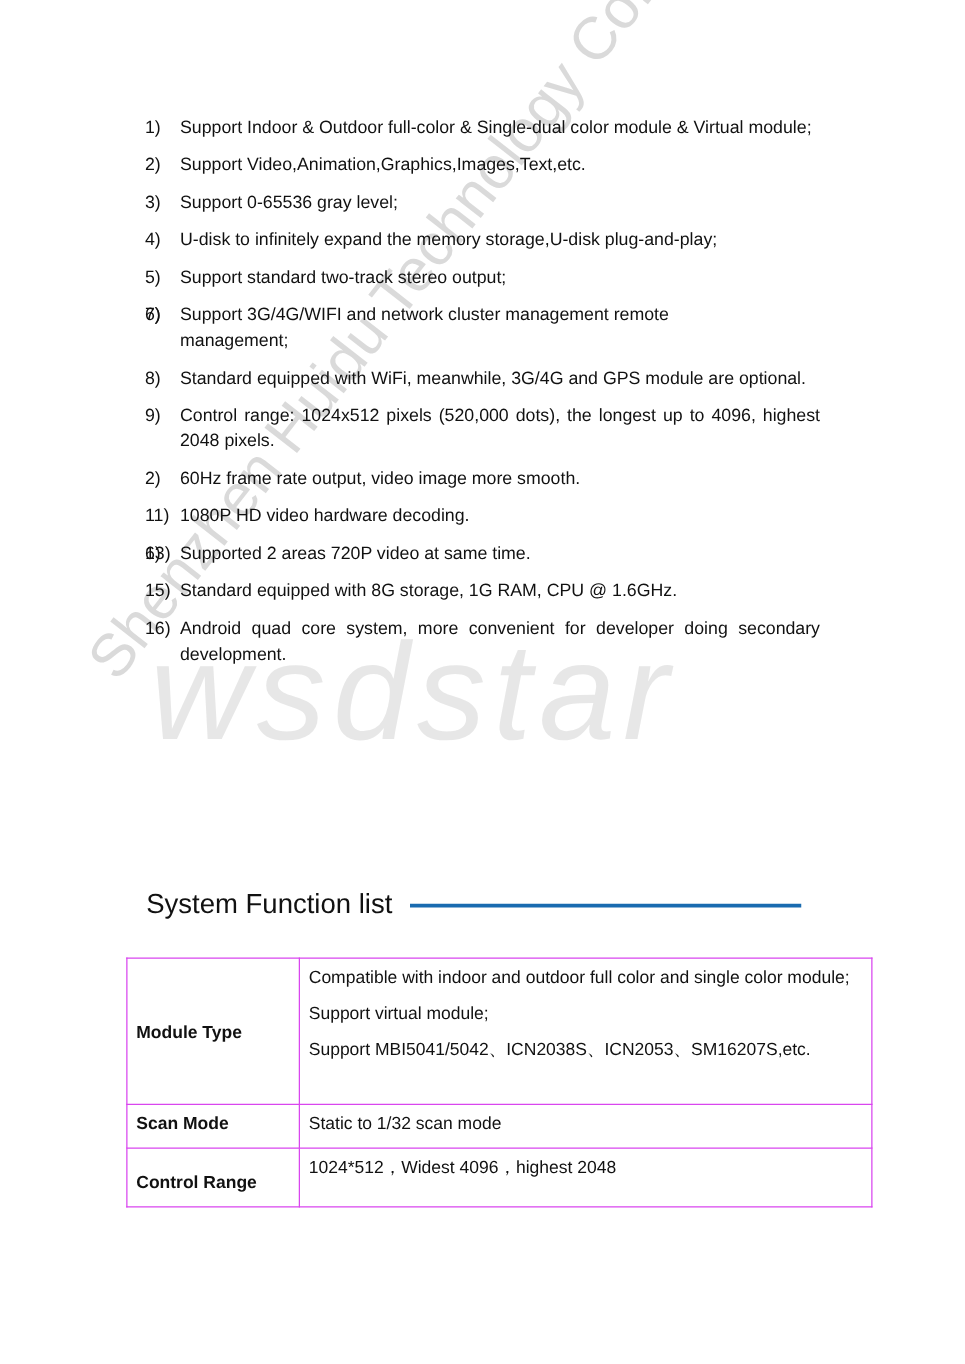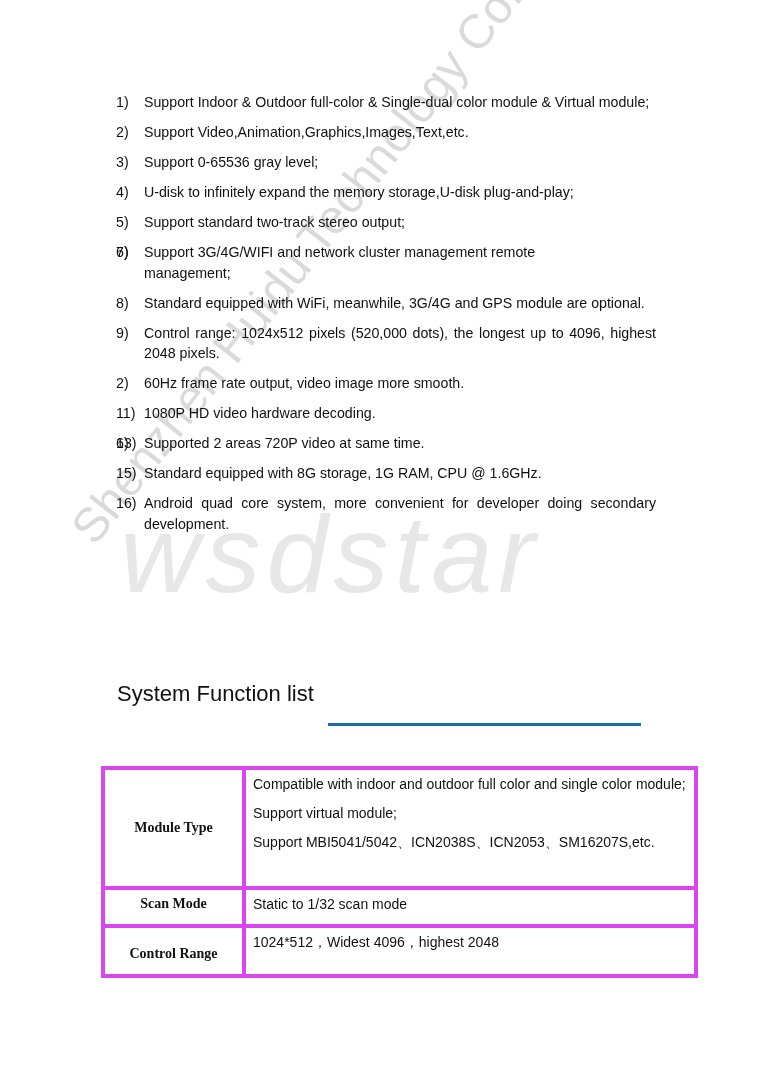--- a/index.html
+++ b/index.html
@@ -1,25 +1,25 @@
 <!DOCTYPE html>
 <html><head>
 <meta charset="utf-8">
 <style>
   html, body { margin: 0; padding: 0; background: #ffffff; }
   body { width: 772px; height: 1091px; position: relative; overflow: hidden;
          font-family: "Liberation Sans", sans-serif; color: #111; }
   .list { position: absolute; left: 116px; top: 92px; width: 540px; margin: 0; padding: 0; list-style: none; }
   .item { position: relative; padding-left: 28px; font-size: 14.2px; line-height: 20.5px; margin-bottom: 9.5px; text-align: justify; }
   .item .num { position: absolute; left: 0; top: 0; }
-  .heading { position: absolute; left: 117px; top: 681px; font-size: 22px; font-weight: normal; margin: 0; color: #111; }
+  .heading { position: absolute; left: 117px; top: 710px; font-size: 22px; font-weight: normal; margin: 0; color: #111; }
   .heading-rule { position: absolute; left: 328px; top: 723px; width: 313px; height: 3px; background: #1a6bb0; }
   table { position: absolute; left: 101px; top: 766px; width: 597px; border-collapse: collapse; font-size: 14px; }
-  td { border: 4px solid #d946ef; vertical-align: top; padding: 4px 7px; line-height: 20px; }
-  td.label { width: 123px; font-weight: bold; text-align: center; vertical-align: middle; font-family: Liberation Serif, serif; }
+  td { border: 1px solid #d946ef; vertical-align: top; padding: 4px 7px; line-height: 20px; }
+  td.label { width: 123px; font-weight: bold; text-align: left; vertical-align: middle; }
   td.label.top { vertical-align: top; padding-top: 9px; }
   .p { margin: 0 0 9px 0; }
   .p:last-child { margin-bottom: 10px; }
   .watermark { position: absolute; pointer-events: none; color: rgba(150,150,150,0.35); white-space: nowrap; }
   .wm1 { left: 60px; top: 520px; font-size: 48px; transform: rotate(-52deg); transform-origin: 0 0; }
   .wm2 { left: 120px; top: 490px; font-size: 110px; letter-spacing: 6px; color: rgba(170,170,170,0.28); font-style: italic; }
 </style>
 </head>
 <body>
 

